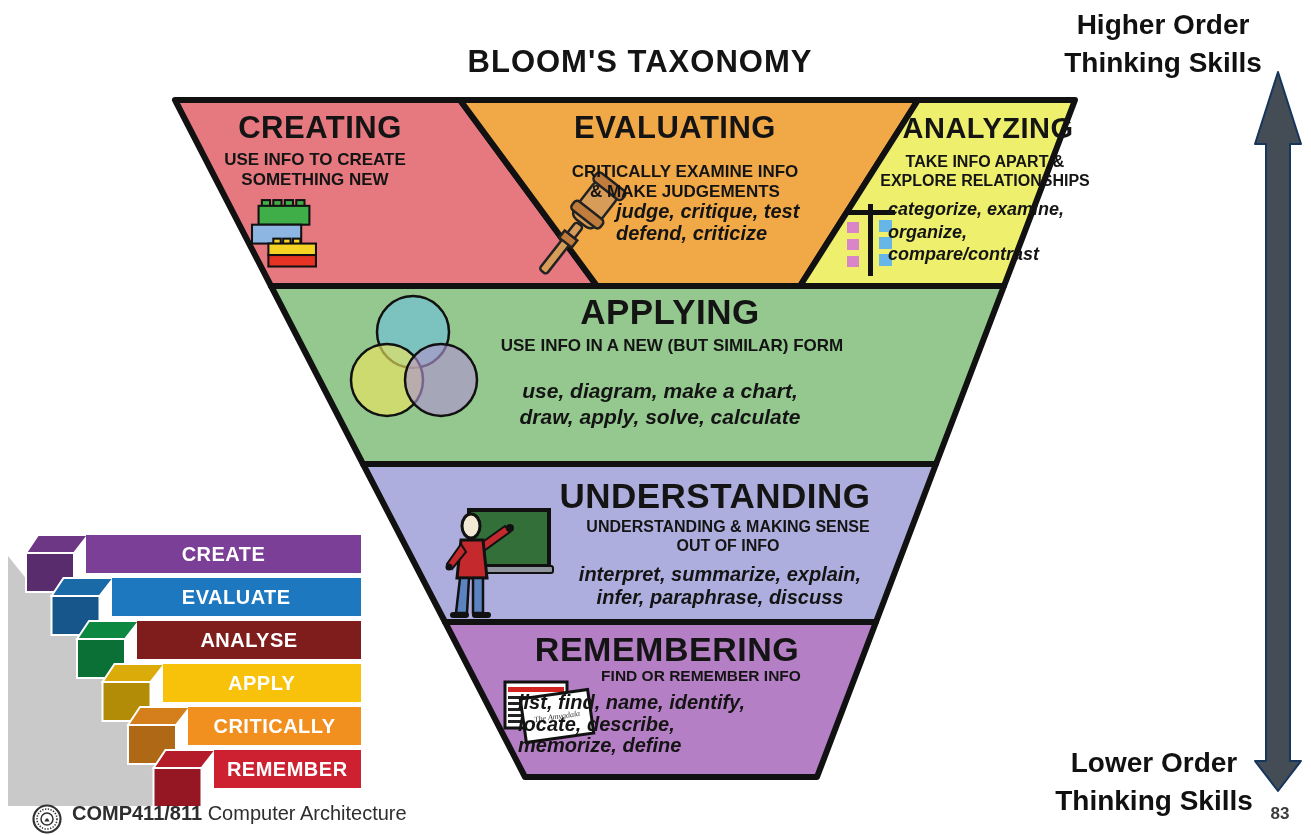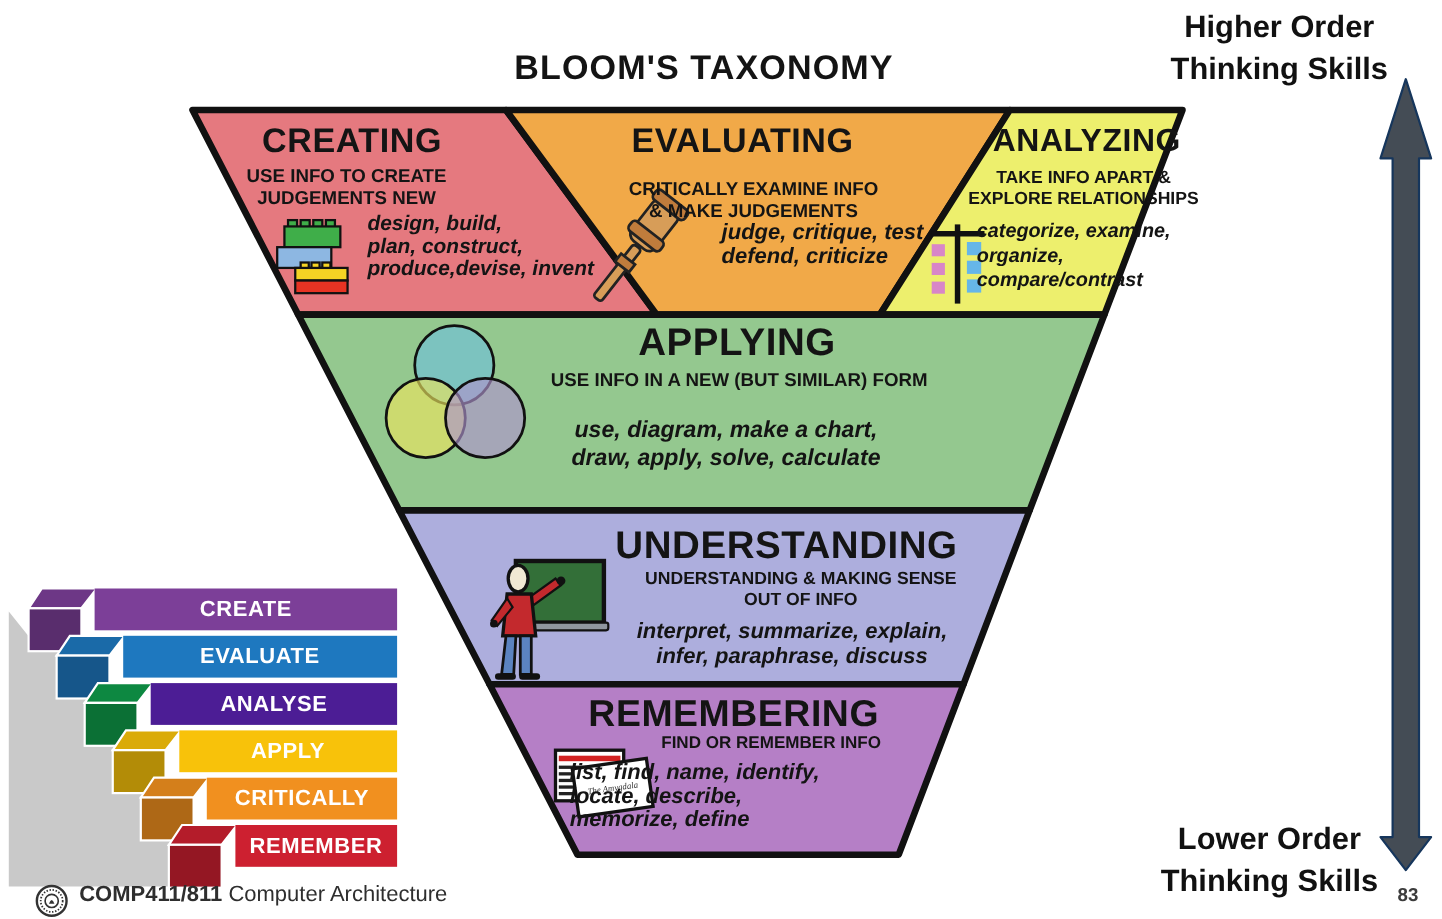--- a/index.html
+++ b/index.html
@@ -11,21 +11,21 @@
   .sub{font-weight:700;text-align:center;white-space:pre-line;}
   .verbs{font-weight:700;font-style:italic;white-space:pre-line;}
   .title{left:440px;top:44px;width:400px;font-size:31px;font-weight:700;letter-spacing:1px;text-align:center;}
 
   .c-head{left:170px;top:110px;width:300px;font-size:31px;}
   .c-sub{left:165px;top:150px;width:300px;font-size:17px;line-height:20px;}
   .c-verbs{left:334px;top:194px;font-size:19px;line-height:20.5px;}
 
   .e-head{left:525px;top:110px;width:300px;font-size:31px;}
   .e-sub{left:535px;top:150px;width:300px;font-size:17px;line-height:20px;margin-top:12px;}
-  .e-verbs{left:616px;top:200px;font-size:20px;line-height:22px;margin-left:40px;}
+  .e-verbs{left:616px;top:200px;font-size:20px;line-height:22px;}
 
   .a-head{left:838px;top:112px;width:300px;font-size:29px;}
   .a-sub{left:835px;top:152px;width:300px;font-size:16px;line-height:19px;}
   .a-verbs{left:888px;top:198px;font-size:18px;line-height:22.5px;}
 
   .ap-head{left:470px;top:292px;width:400px;font-size:35px;}
   .ap-sub{left:472px;top:336px;width:400px;font-size:17px;}
   .ap-verbs{left:460px;top:378px;width:400px;font-size:21px;line-height:26px;text-align:center;}
 
   .u-head{left:515px;top:476px;width:400px;font-size:35px;}
@@ -156,24 +156,21 @@
       <circle r="10" fill="none" stroke="#333" stroke-width="1.6" stroke-dasharray="1.3,1.5"></circle>
       <circle r="6" fill="none" stroke="#333" stroke-width="1.5"></circle>
       <path d="M -2.5,2.5 Q 0,-4 2.5,2.5 Z" fill="#333"></path>
     </g>
   </svg>
 
   <div class="t title">BLOOM'S TAXONOMY</div>
 
   <div class="t head c-head">CREATING</div>
   <div class="t sub  c-sub">USE INFO TO CREATE
-JUDGEMENTS NEW</div>
-  <div class="t verbs c-verbs">design, build,
-plan, construct,
-produce,devise, invent</div>
+SOMETHING NEW</div>
 
   <div class="t head e-head">EVALUATING</div>
   <div class="t sub  e-sub">CRITICALLY EXAMINE INFO
 &amp; MAKE JUDGEMENTS</div>
   <div class="t verbs e-verbs">judge, critique, test
 defend, criticize</div>
 
   <div class="t head a-head">ANALYZING</div>
   <div class="t sub  a-sub">TAKE INFO APART &amp;
 EXPLORE RELATIONSHIPS</div>
@@ -204,21 +201,21 @@
 Thinking Skills</div>
   <div class="t page-num">83</div>
 
   <div id="stair-labels">
       <div class="stair-bar" style="left: 86px; top: 535px; width: 275px; background: rgb(124, 63, 152);">
         <span>CREATE</span>
       </div>
       <div class="stair-bar" style="left: 111.5px; top: 578px; width: 249.5px; background: rgb(30, 120, 191);">
         <span>EVALUATE</span>
       </div>
-      <div class="stair-bar" style="left: 137px; top: 621px; width: 224px; background: #4c1d95; text-align: center;">
+      <div class="stair-bar" style="left: 137px; top: 621px; width: 224px; background: #7f1d1d; text-align: center;">
         <span>ANALYSE</span>
       </div>
       <div class="stair-bar" style="left: 162.5px; top: 664px; width: 198.5px; background: rgb(248, 194, 10);">
         <span>APPLY</span>
       </div>
       <div class="stair-bar" style="left: 188px; top: 707px; width: 173px; background: rgb(241, 144, 31);">
         <span>CRITICALLY</span>
       </div>
       <div class="stair-bar" style="left: 213.5px; top: 750px; width: 147.5px; background: rgb(205, 32, 48);">
         <span>REMEMBER</span>

